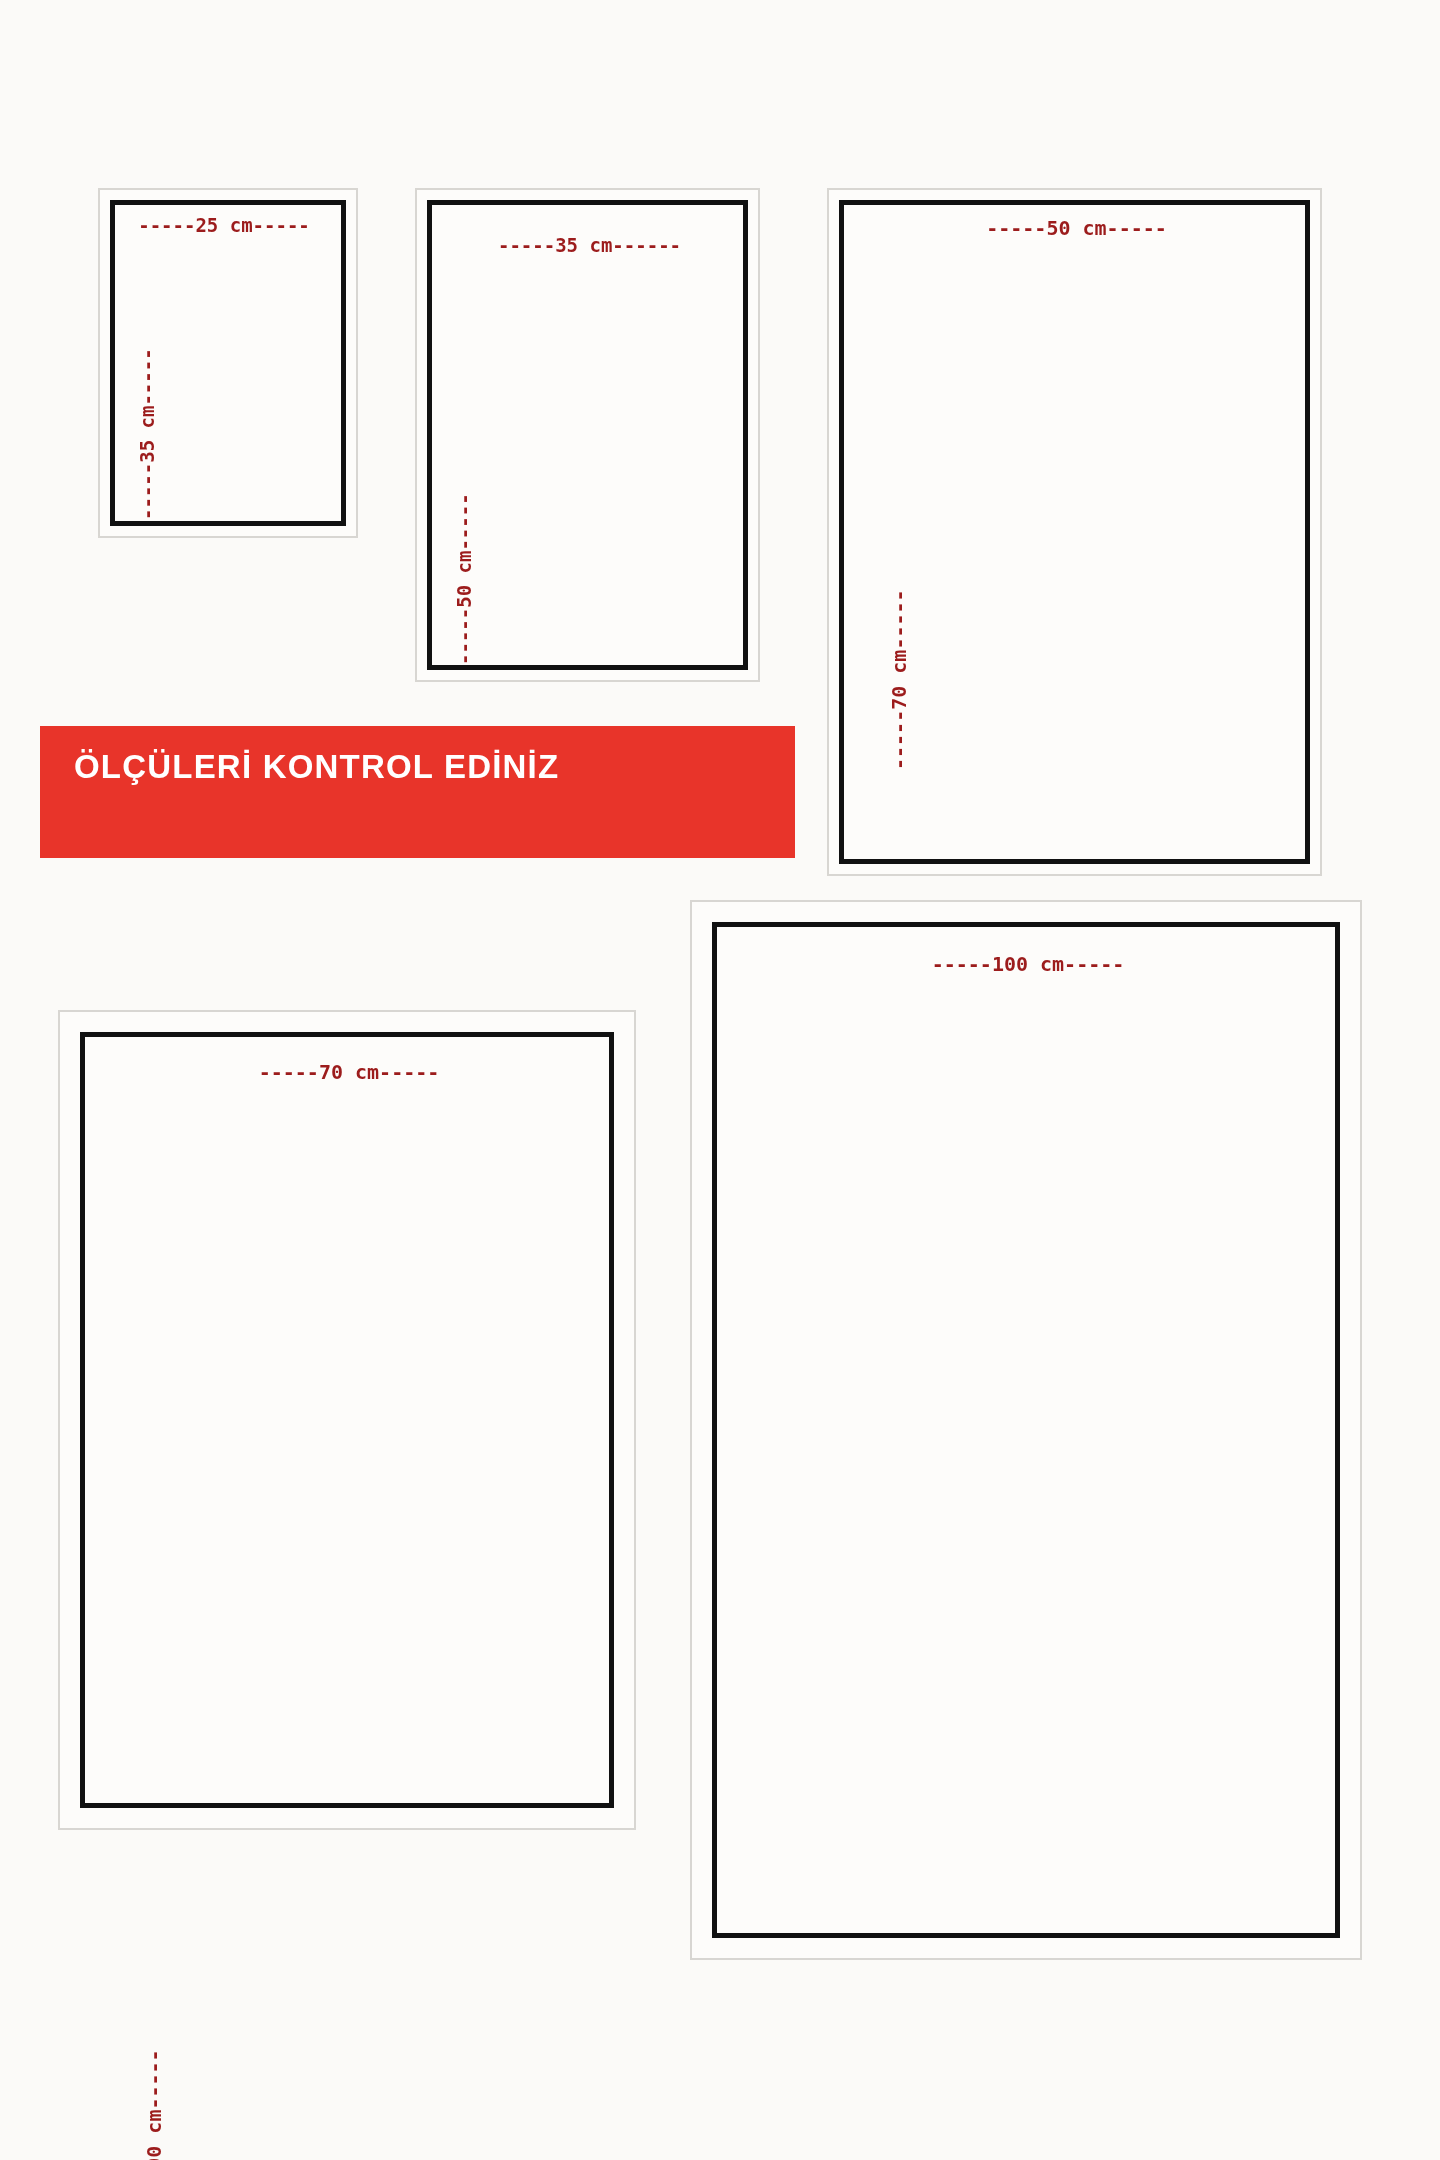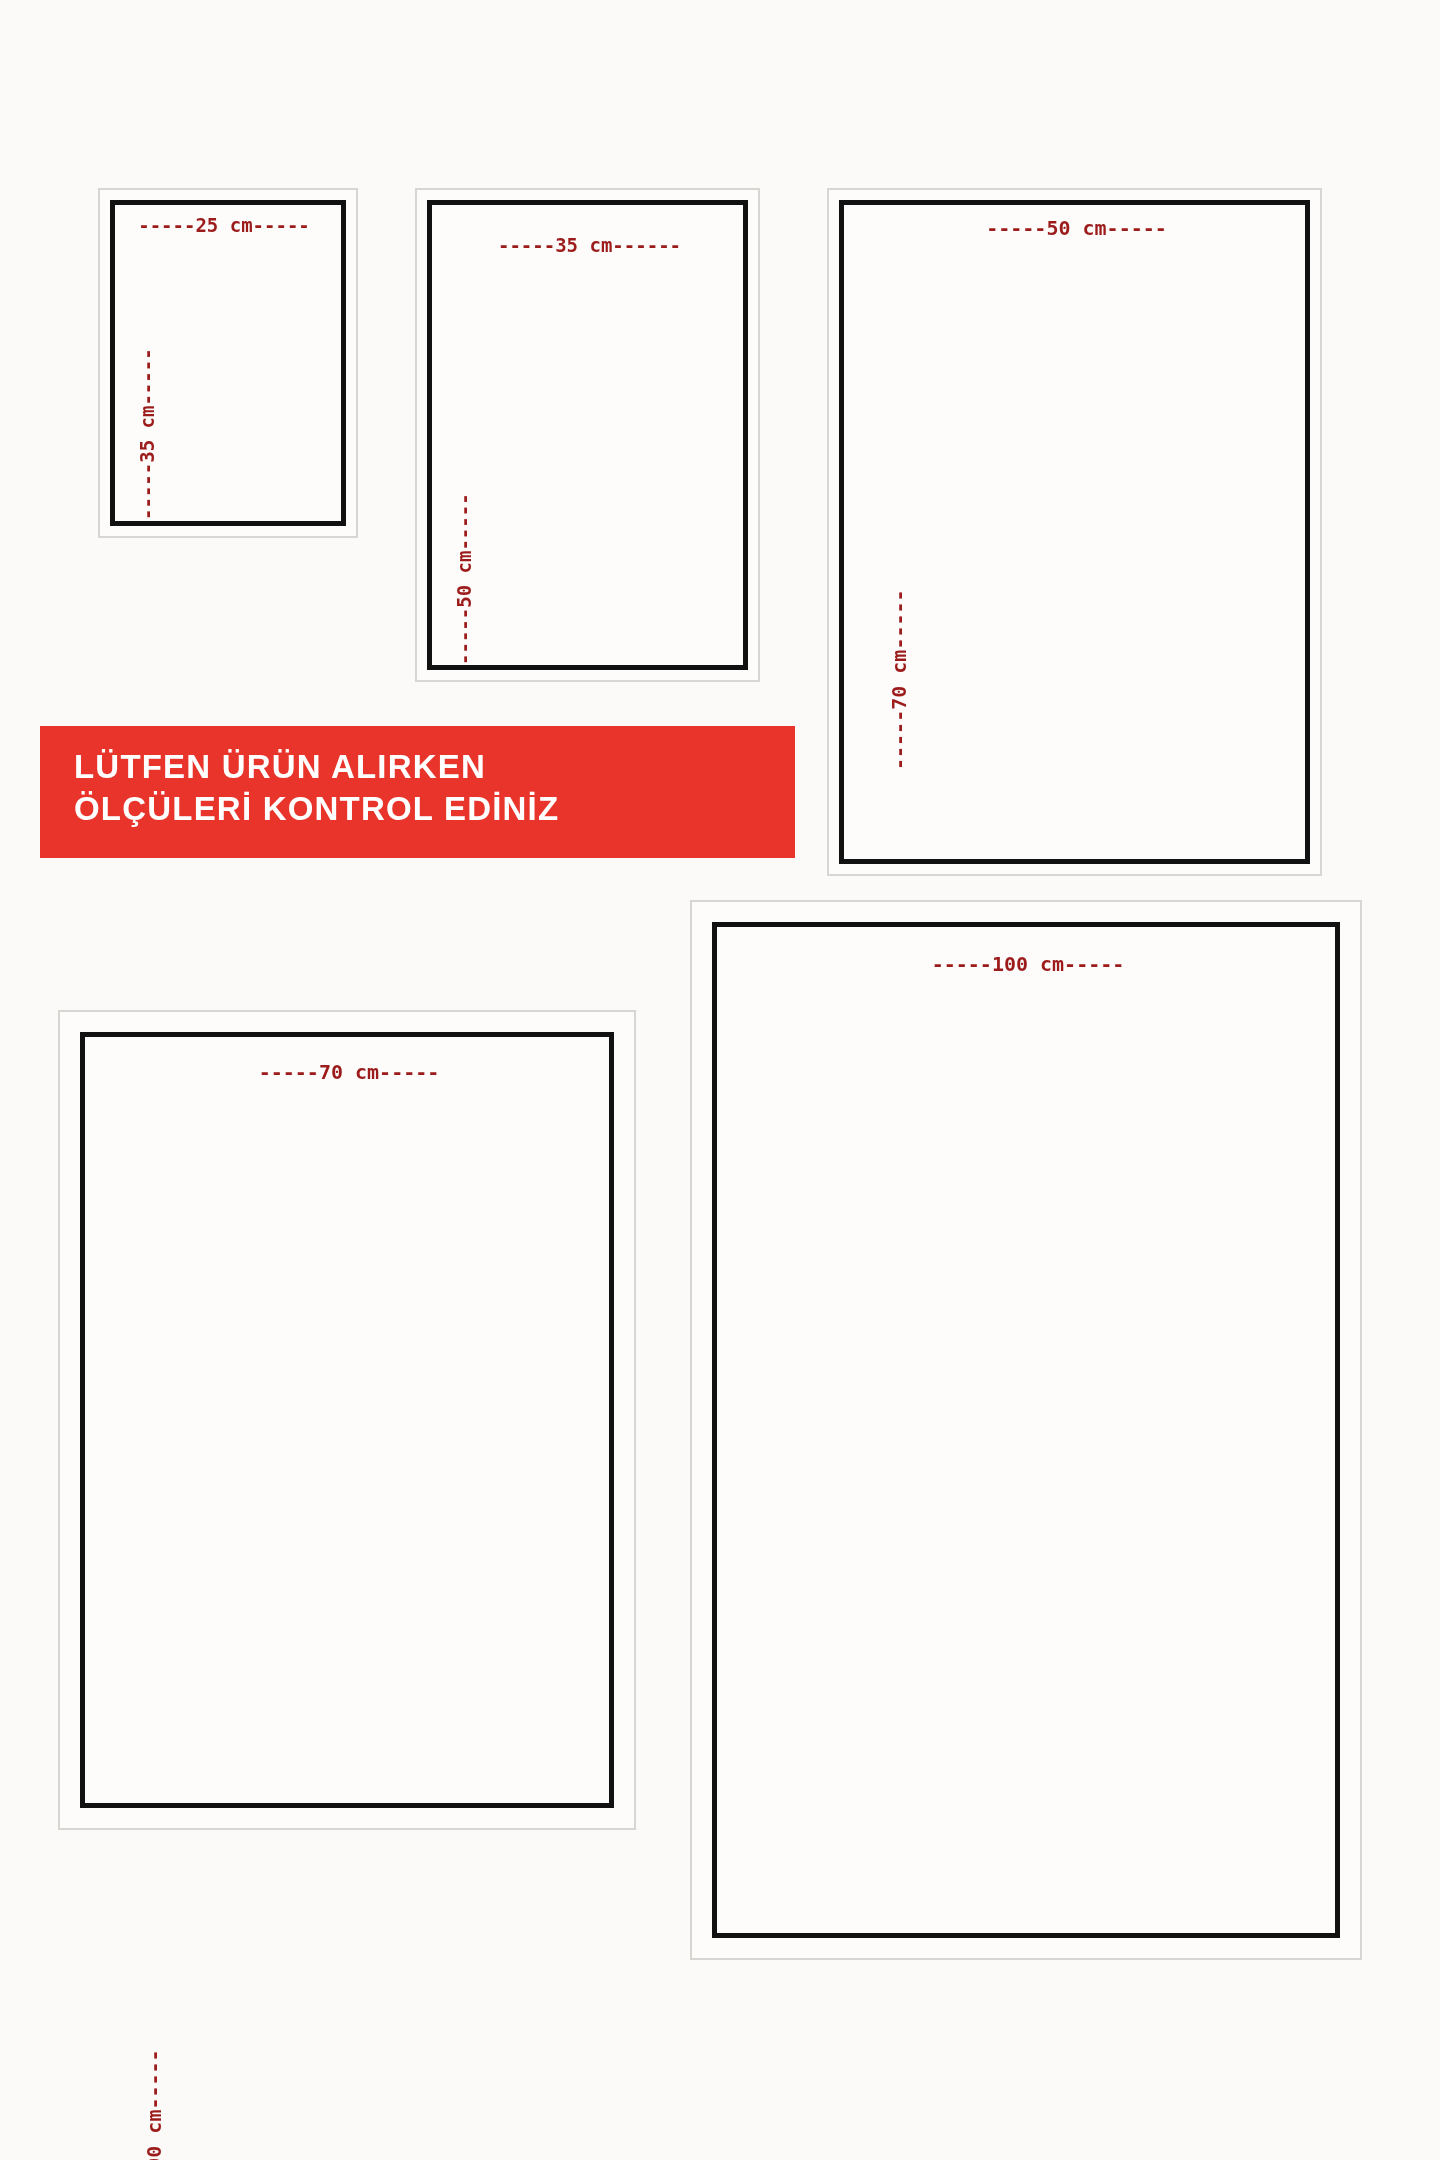--- a/index.html
+++ b/index.html
@@ -86,21 +86,20 @@
     <div class="dim-v" style="left:36px; top:475px; font-size:19px;">-----50 cm-----</div>
   </div>
 
   <div class="size-card" style="left:827px; top:188px; width:495px; height:688px;">
     <div class="size-inner" style="left:10px; top:10px; right:10px; bottom:10px;"></div>
     <div class="dim-h" style="left:14px; top:26px; width:467px; font-size:20px;">-----50 cm-----</div>
     <div class="dim-v" style="left:58px; top:580px; font-size:20px;">-----70 cm-----</div>
   </div>
 
   <div id="notice" style="left:40px; top:726px; width:755px; height:132px;">
-    <div class="line">LÜTFEN ÜRÜN ALIRKEN</div>
     <div class="line">ÖLÇÜLERİ KONTROL EDİNİZ</div>
   </div>
 
   <div class="size-card" style="left:58px; top:1010px; width:578px; height:820px;">
     <div class="size-inner" style="left:20px; top:20px; right:20px; bottom:20px;"></div>
     <div class="dim-h" style="left:24px; top:48px; width:530px; font-size:20px;">-----70 cm-----</div>
     <div class="dim-v" style="left:82px; top:1230px; font-size:20px;">-----100 cm-----</div>
   </div>
 
   <div class="size-card" style="left:690px; top:900px; width:672px; height:1060px;">

